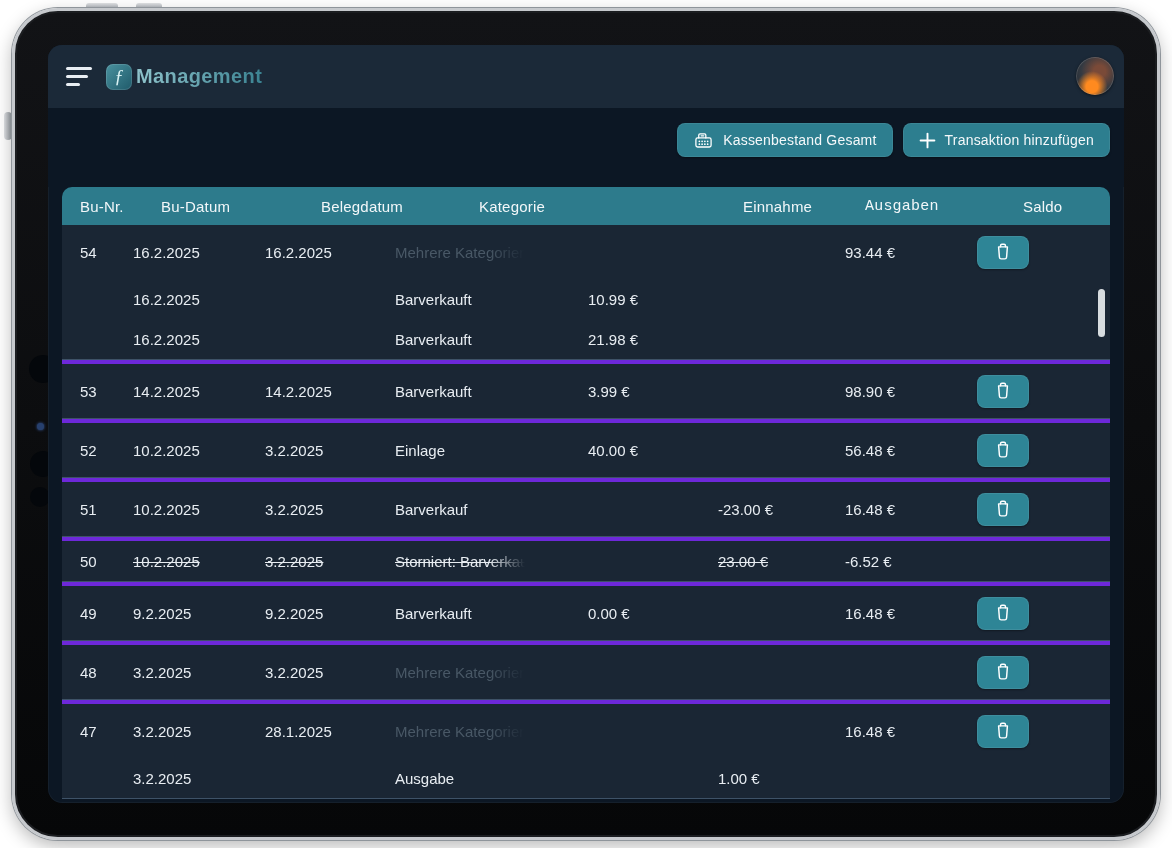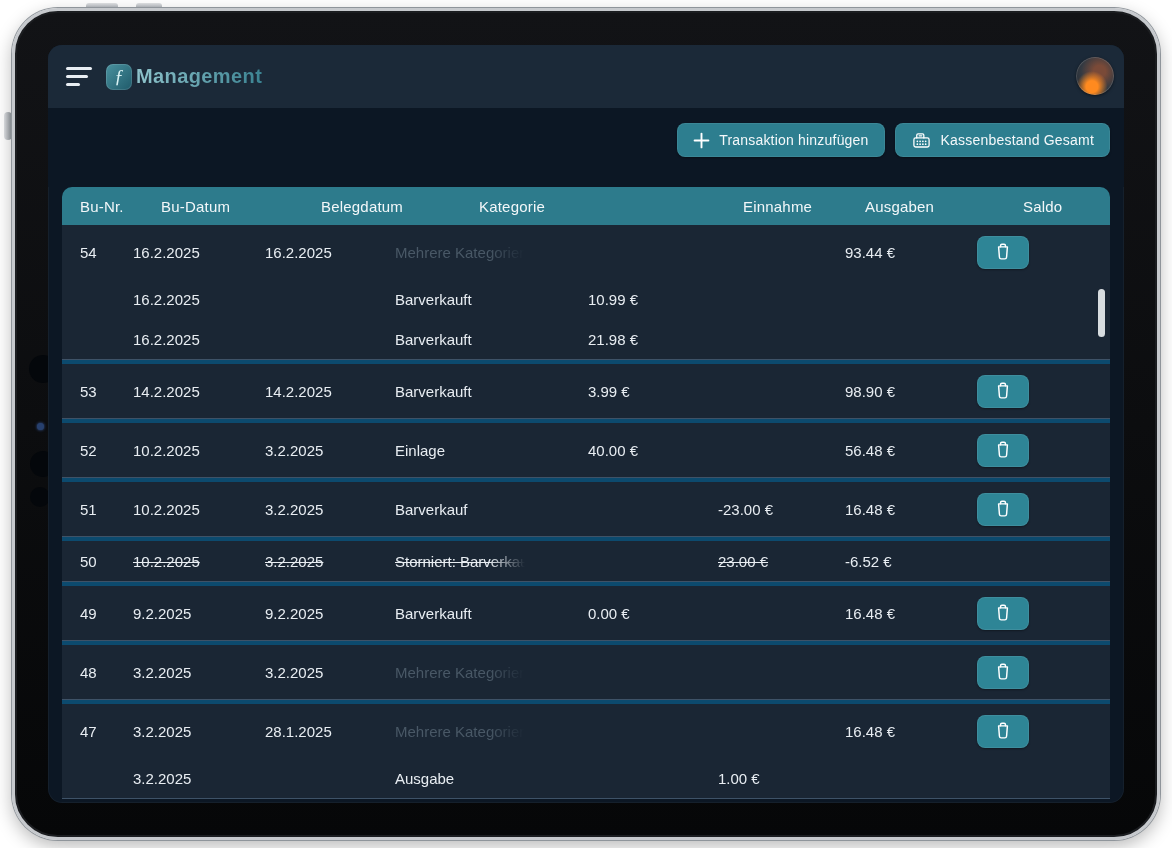--- a/index.html
+++ b/index.html
@@ -67,21 +67,21 @@
   }
   .btn svg{flex:0 0 auto;}
   
   .table{position:absolute;left:14px;top:142px;width:1048px;}
   .t-head{
     height:38px;background:#2d7b8c;border-radius:10px 10px 0 0;
     display:grid;grid-template-columns:53px 132px 130px 193px 130px 127px 118px 1fr;
     align-items:center;padding-left:18px;box-sizing:border-box;
     color:#f2f7f9;font-size:15px;font-weight:500;letter-spacing:.2px;gap:28px;
   }
-  .t-body{display:flex;flex-direction:column;gap:4px;background:#0c4a6e;border-radius:0 0 10px 10px;}
+  .t-body{display:flex;flex-direction:column;gap:4px;background:#6d28d9;border-radius:0 0 10px 10px;}
   .t-group{background:#1a2634;border-bottom:1px solid rgba(122,154,187,.38);}
   .t-row,.t-sub{
     display:grid;grid-template-columns:53px 132px 130px 193px 130px 127px 118px 1fr;
     align-items:center;padding-left:18px;box-sizing:border-box;
     color:#e8edf2;font-size:15px;
   }
   .t-row{height:54px;cursor:pointer;}
   .t-row.short{height:40px;}
   .t-sub{height:40px;}
   .cell{white-space:nowrap;}
@@ -121,58 +121,58 @@
           <i></i>
           <i></i>
           <i></i>
         </div>
       <div class="logo-tile">ƒ</div>
       <div class="app-title">Management</div>
       <div class="avatar"></div>
     </div>
 
     <div class="toolbar">
-      <button class="btn">
-        <span style="display:flex;">
-          <svg viewBox="0 0 16 16" width="17" height="17" fill="none" stroke="#ffffff" stroke-width="1.8" stroke-linecap="round">
-            <path d="M8 1.5v13M1.5 8h13"></path>
-          </svg>
-        </span>
-        <span>Transaktion hinzufügen</span>
-      </button>
       <button class="btn">
         <span style="display:flex;">
           <svg viewBox="0 0 24 22" width="21" height="19" fill="none" stroke="#ffffff" stroke-width="1.5" stroke-linecap="round" stroke-linejoin="round">
             <path d="M6.5 8V4.8c0-.8.7-1.5 1.5-1.5h5.2c.8 0 1.5.7 1.5 1.5V8"></path>
             <path d="M9.3 5.6h3"></path>
             <rect x="3.2" y="8" width="17.6" height="10.5" rx="2"></rect>
             <g fill="#ffffff" stroke="none">
               <circle cx="7.2" cy="12" r="1"></circle>
                 <circle cx="10.4" cy="12" r="1"></circle>
                 <circle cx="13.6" cy="12" r="1"></circle>
                 <circle cx="16.8" cy="12" r="1"></circle>
               <circle cx="7.2" cy="15.3" r="1"></circle>
                 <circle cx="10.4" cy="15.3" r="1"></circle>
                 <circle cx="13.6" cy="15.3" r="1"></circle>
                 <circle cx="16.8" cy="15.3" r="1"></circle>
             </g>
           </svg>
         </span>
         <span>Kassenbestand Gesamt</span>
       </button>
+      <button class="btn">
+        <span style="display:flex;">
+          <svg viewBox="0 0 16 16" width="17" height="17" fill="none" stroke="#ffffff" stroke-width="1.8" stroke-linecap="round">
+            <path d="M8 1.5v13M1.5 8h13"></path>
+          </svg>
+        </span>
+        <span>Transaktion hinzufügen</span>
+      </button>
     </div>
 
     <div class="table">
       <div class="t-head">
         <div class="cell">Bu-Nr.</div>
         <div class="cell">Bu-Datum</div>
         <div class="cell">Belegdatum</div>
         <div class="cell">Kategorie</div>
         <div class="cell" style="padding-left:6px;margin-left:37px;">Einnahme</div>
-        <div class="cell" style="padding-left:7px;">Ausgaben</div>
+        <div class="cell" style="padding-left:7px;font-family:Liberation Mono, monospace;">Ausgaben</div>
         <div class="cell" style="padding-left:10px;">Saldo</div>
         <div class="cell"></div>
       </div>
       <div class="t-body" id="table-body">
           <div class="t-group">
             <div class="t-row">
               <div class="cell">54</div>
               <div class="cell">16.2.2025</div>
               <div class="cell">16.2.2025</div>
               <div class="cell dim clip">Mehrere Kategorien</div>

